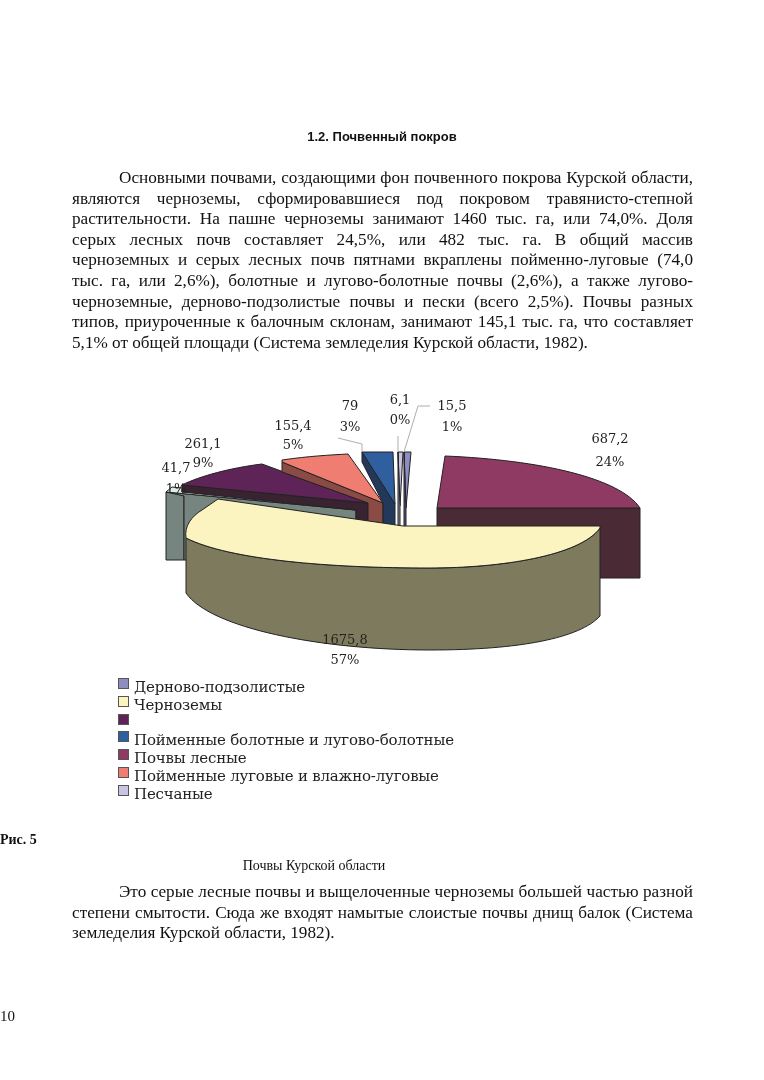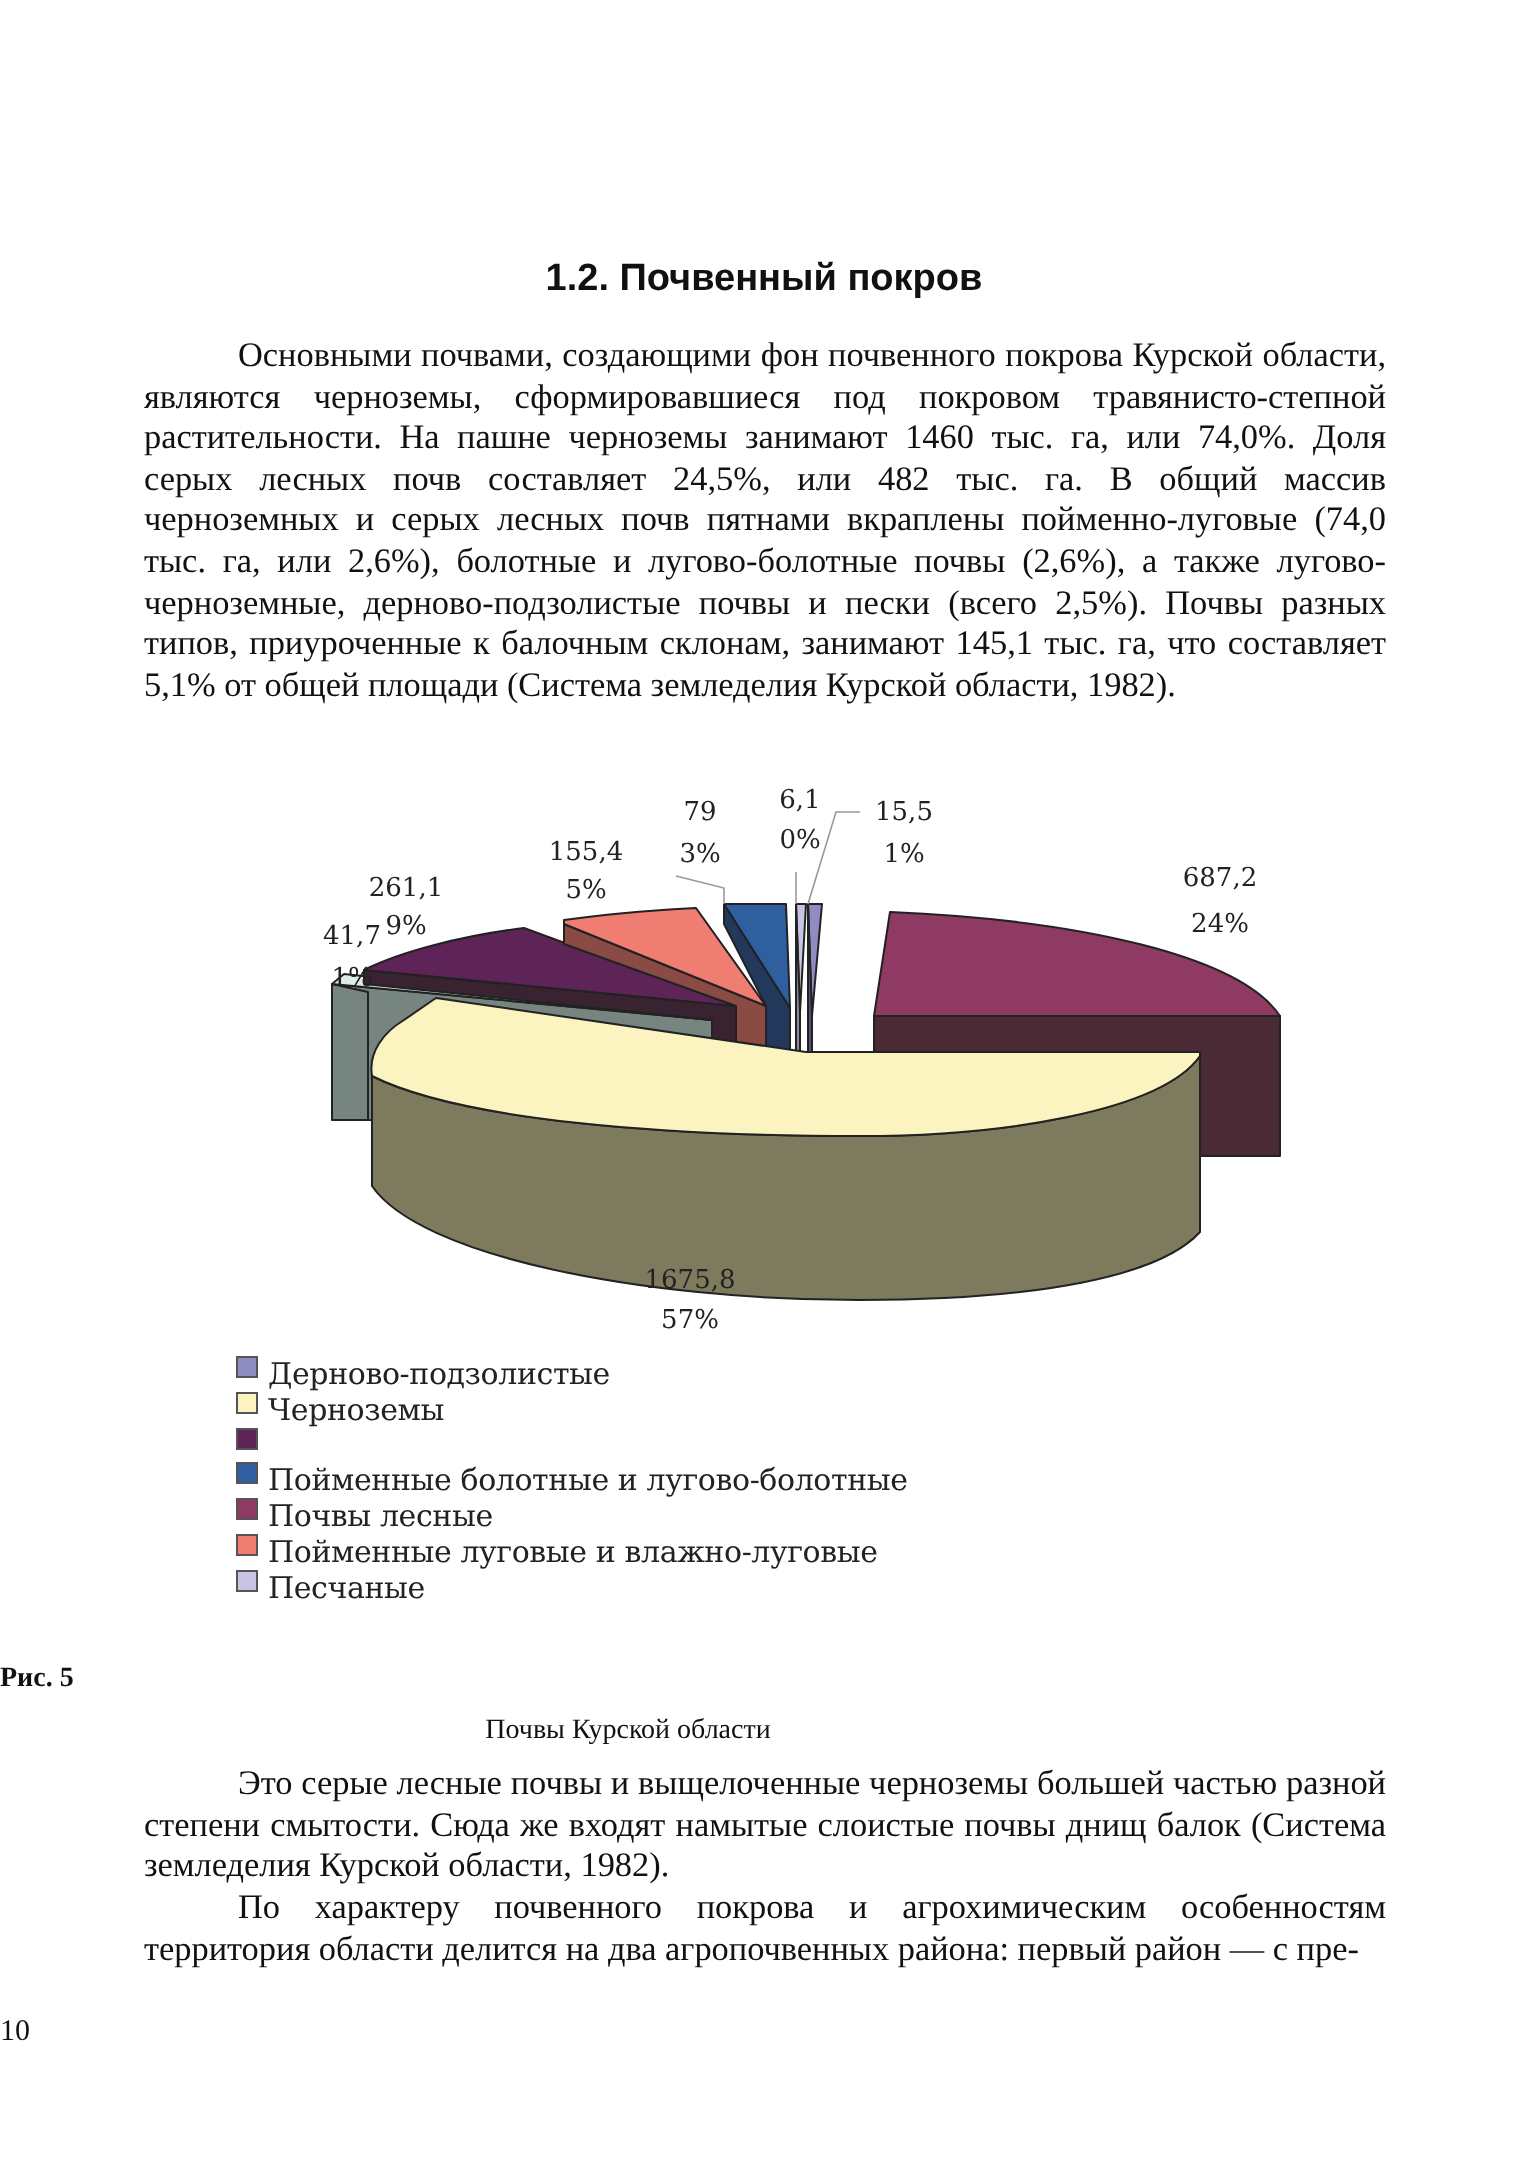--- a/index.html
+++ b/index.html
@@ -4,21 +4,21 @@
   <style>
     html, body { margin: 0; padding: 0; background: #ffffff; }
     body { width: 764px; height: 1080px; position: relative; overflow: hidden;
            font-family: "Liberation Serif", "DejaVu Serif", serif; color: #111; }
     .page { position: absolute; left: 0; top: 0; width: 764px; height: 1080px; }
     .para { position: absolute; left: 72px; width: 621px; font-size: 17.2px; line-height: 20.6px;
             text-align: justify; text-align-last: left; margin: 0; }
     .para.indent { text-indent: 47px; }
     .heading { position: absolute; left: 0; width: 764px; top: 129px; text-align: center;
                font-family: "Liberation Sans", "DejaVu Sans", sans-serif; font-weight: bold;
-               font-size: 19px; margin: 0; color: #111; }
+               font-size: 13px; margin: 0; color: #111; }
     .chart { position: absolute; left: 100px; top: 388px; width: 600px; height: 290px; }
     .chart svg { display: block; }
     .chart-label { font-family: "DejaVu Serif", "Liberation Serif", serif; font-size: 13px; fill: #222; }
     .legend { position: absolute; left: 118px; top: 678px; margin: 0; padding: 0; list-style: none; }
     .legend li { display: flex; align-items: flex-start; height: 17.8px; font-size: 15px;
                  font-family: "DejaVu Serif", "Liberation Serif", serif; color: #222; letter-spacing: -0.2px; }
     .swatch { display: inline-block; width: 9px; height: 9px; border: 1px solid #555; margin-right: 5px; }
     .fig-num { position: absolute; left: 0; width: 764px; top: 832px; text-align: left;
                font-weight: bold; font-size: 14px; margin: 0; }
     .fig-caption { position: absolute; left: 0; width: 628px; top: 858px; text-align: center;
@@ -125,16 +125,15 @@
     <li>
         <span class="swatch" style="background:#c8c4e4"></span>
         <span>Песчаные</span>
       </li>
   </ul>
 
   <p class="fig-num">Рис. 5</p>
   <p class="fig-caption">Почвы Курской области</p>
 
   <p class="para indent" style="top:882px;">Это серые лесные почвы и выщелоченные черноземы большей частью разной степени смытости. Сюда же входят намытые слоистые почвы днищ балок (Система земледелия Курской области, 1982).</p>
-  <p class="para indent" style="top:944px;">По характеру почвенного покрова и агрохимическим особенностям территория области делится на два агропочвенных района: первый район — с пре-</p>
 
   <p class="page-number">10</p>
 </div>
 
 </body></html>

